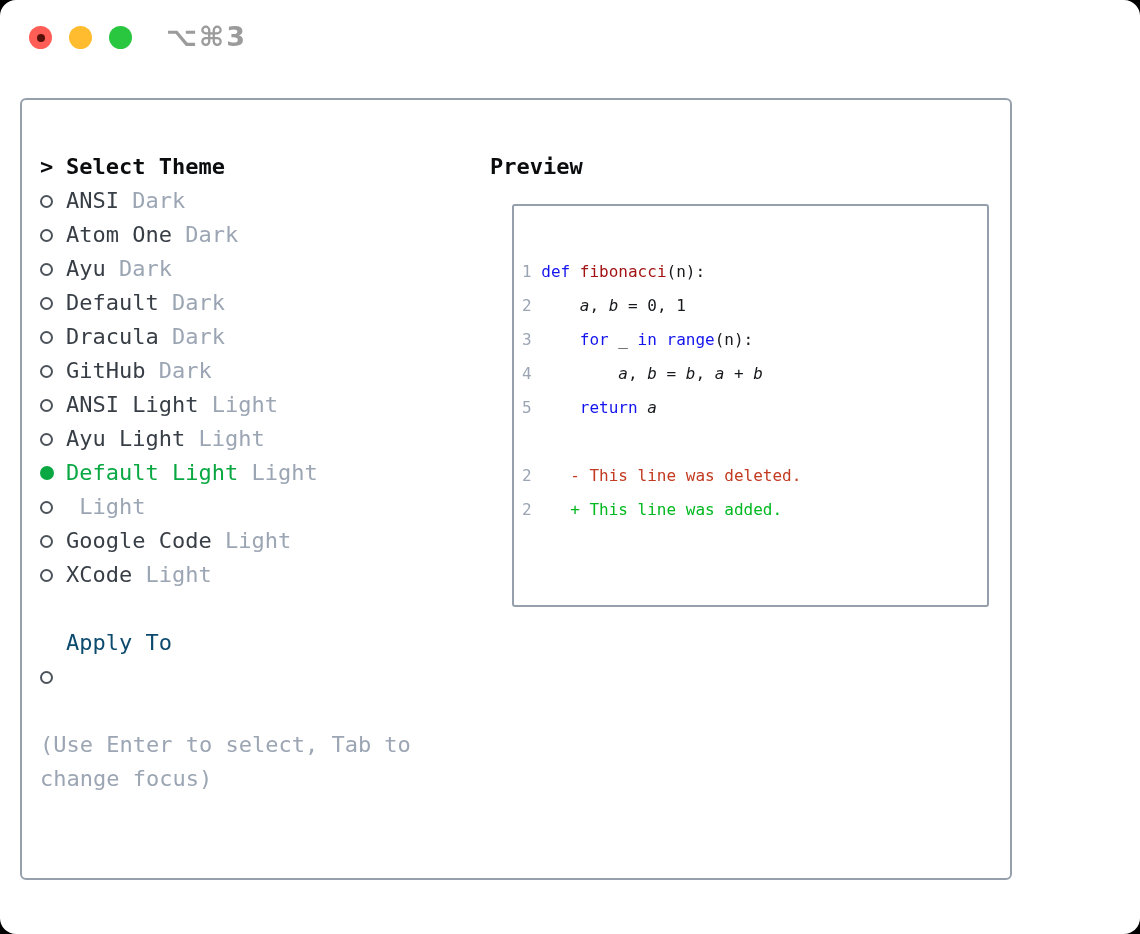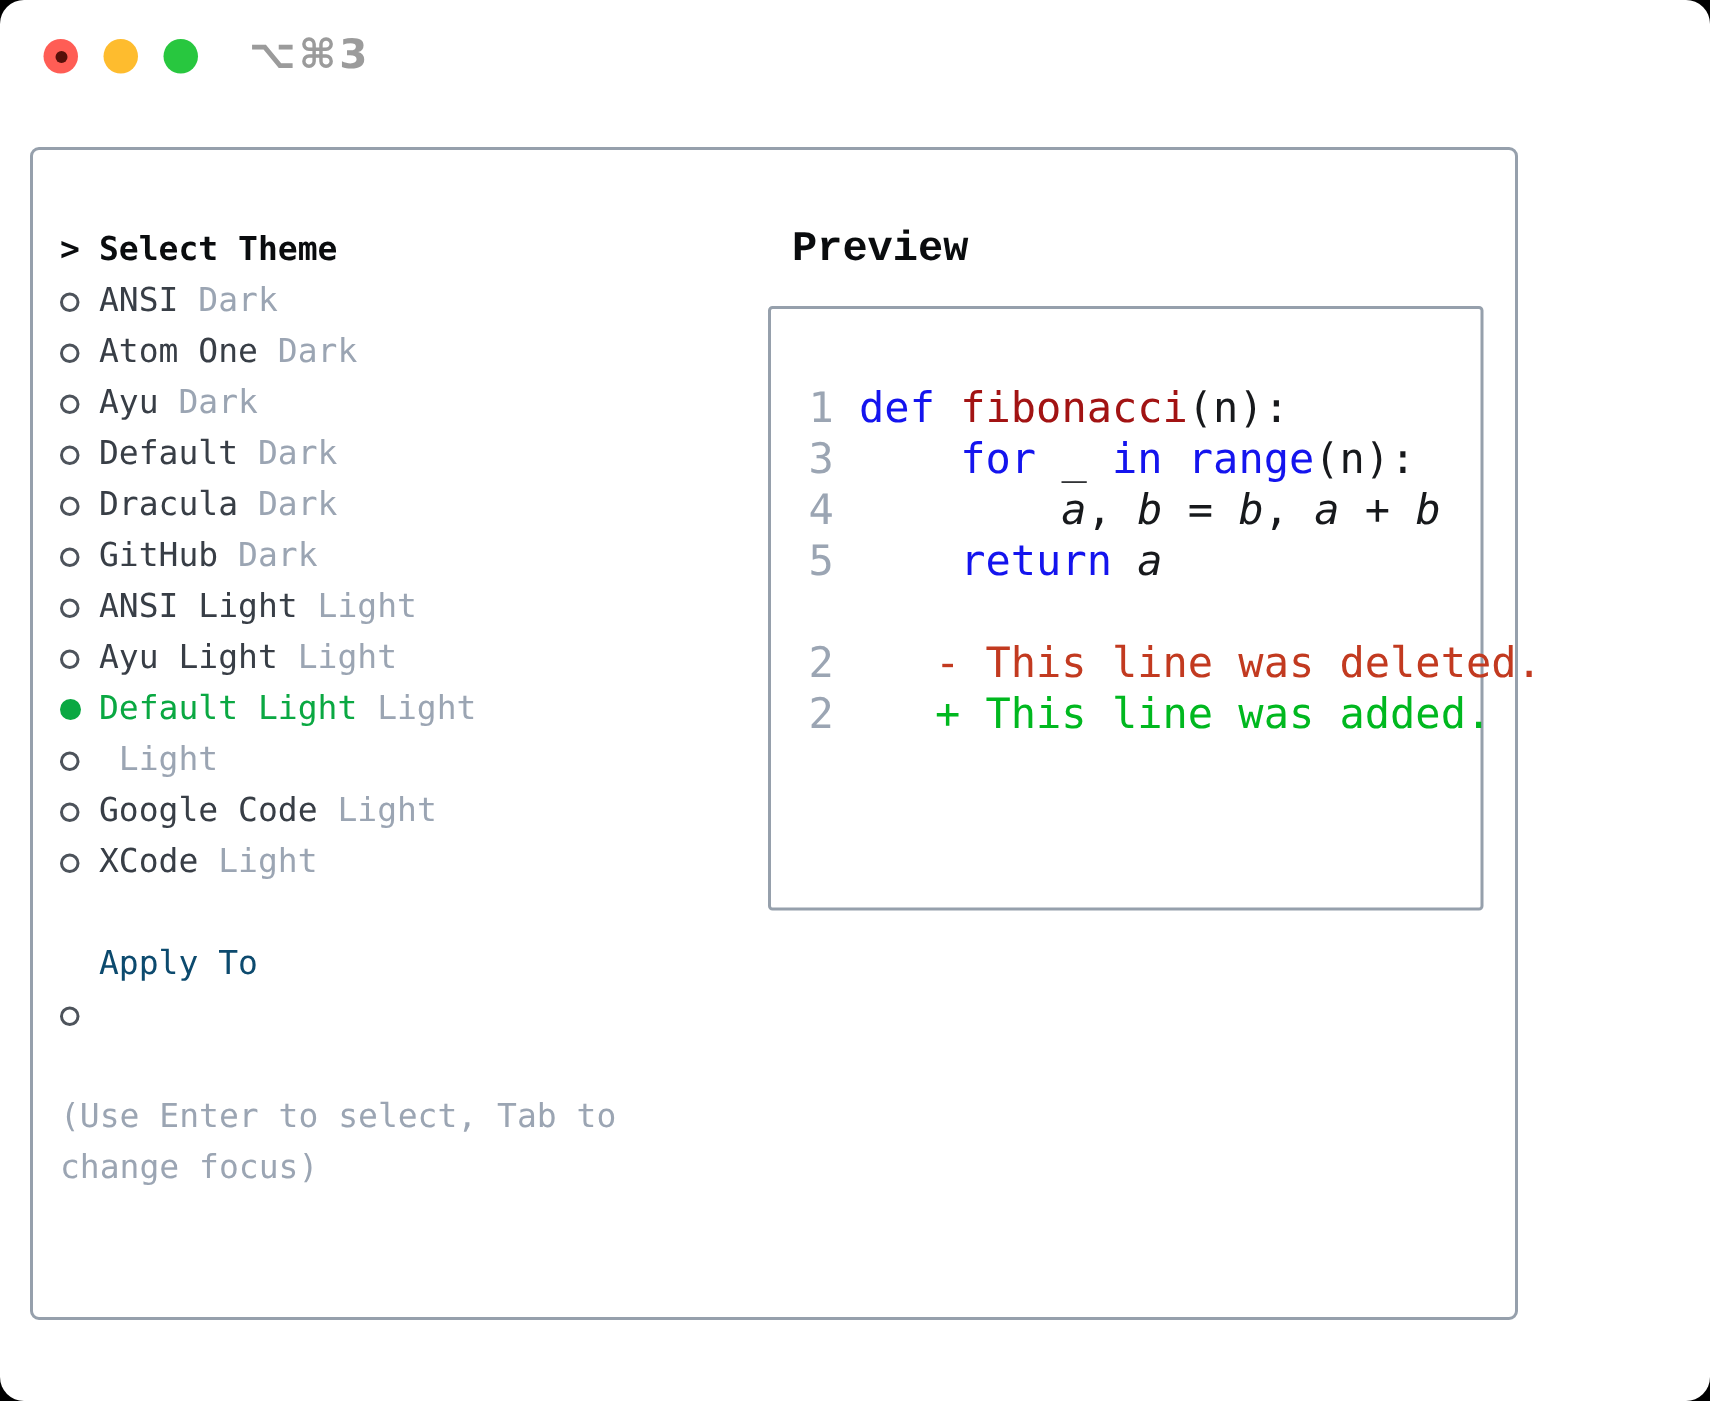--- a/index.html
+++ b/index.html
@@ -39,28 +39,28 @@
   .dot.filled{border:none;background:var(--green);width:14px;height:14px;}
   .name{color:var(--text);}
   .name.sel{color:var(--green);}
   .variant{color:var(--muted);margin-left:1ch;text-align:center;}
   .header-text{font-weight:bold;color:var(--black);}
   .subheader-text{color:#0c4a6e;}
   .spacer{height:34px;}
   .hint{color:var(--muted);white-space:pre;}
   
   .preview-title{
-    position:absolute;left:506px;top:50px;height:34px;line-height:34px;
-    font-size:28px;font-weight:bold;color:var(--black);font-family:Liberation Mono, monospace;
+    position:absolute;left:468px;top:50px;height:34px;line-height:34px;
+    font-size:22px;font-weight:bold;color:var(--black);
   }
   .preview-box{
     position:absolute;left:490px;top:104px;width:477px;height:403px;
     border:2px solid var(--border);border-radius:3px;background:#fff;
   }
-  .code{position:absolute;left:25px;top:49px;font-size:28px;line-height:34px;}
+  .code{position:absolute;left:8px;top:49px;font-size:16px;line-height:34px;}
   .cline{height:34px;white-space:pre;color:#17191c;}
   .ln{color:var(--muted);}
   .kw{color:var(--kw);}
   .fn{color:var(--fn);}
   .var{font-style:italic;}
   .ctx{color:var(--muted);}
   .del{color:var(--del);}
   .add{color:var(--add);}
 </style>
 </head>
@@ -101,20 +101,21 @@
         <div class="spacer"></div>
         <div class="row hint">(Use Enter to select, Tab to</div>
         <div class="row hint">change focus)</div>
       </div>
 
     <div class="preview-title">Preview</div>
 
     <div class="preview-box">
       <div class="code" id="code-block">
           <div class="cline"><span class="ln">1 </span><span class="kw">def</span><span> </span><span class="fn">fibonacci</span><span>(n):</span></div>
+          <div class="cline"><span class="ln">2 </span><span>    </span><span class="var">a</span><span>, </span><span class="var">b</span><span> = 0, 1</span></div>
           <div class="cline"><span class="ln">3 </span><span>    </span><span class="kw">for</span><span> _ </span><span class="kw">in</span><span> </span><span class="kw">range</span><span>(n):</span></div>
           <div class="cline"><span class="ln">4 </span><span>        </span><span class="var">a</span><span>, </span><span class="var">b</span><span> = </span><span class="var">b</span><span>, </span><span class="var">a</span><span> + </span><span class="var">b</span></div>
           <div class="cline"><span class="ln">5 </span><span>    </span><span class="kw">return</span><span> </span><span class="var">a</span></div>
           <div class="cline"><span class="ln"> </span></div>
           <div class="cline"><span class="ln">2 </span><span class="del">   - This line was deleted.</span></div>
           <div class="cline"><span class="ln">2 </span><span class="add">   + This line was added.</span></div>
         </div>
     </div>
 
   </div>

